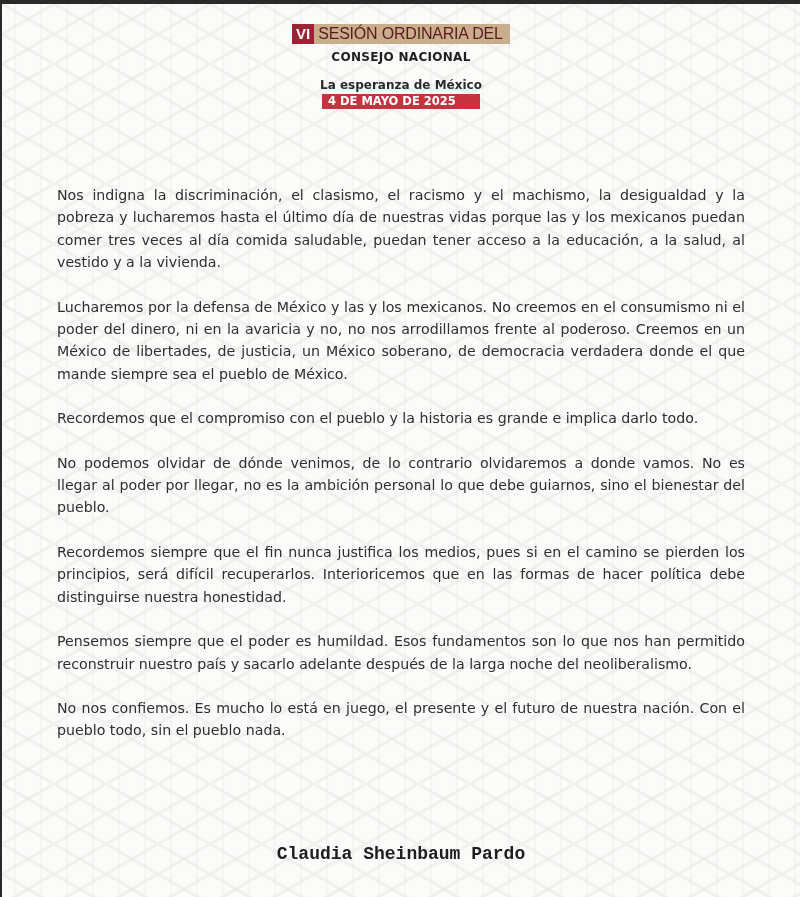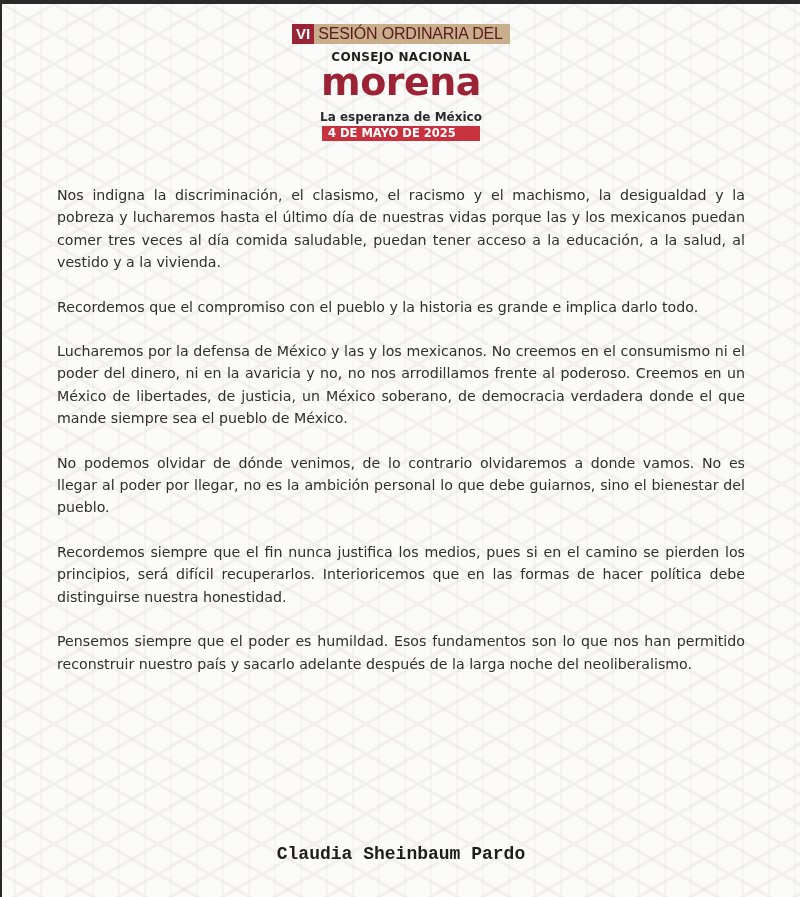--- a/index.html
+++ b/index.html
@@ -80,28 +80,28 @@
 </head>
 <body>
 
 <div class="page">
   <div class="header">
     <div class="session-line">
       <span class="session-num">VI</span>
       <span class="session-text">SESIÓN ORDINARIA DEL</span>
     </div>
     <div class="council">CONSEJO NACIONAL</div>
-    <div class="brand">morena</div>
     <div class="tagline">La esperanza de México</div>
     <div class="date-badge">4 DE MAYO DE 2025</div>
   </div>
 
   <div class="body-text">
     <p>Nos indigna la discriminación, el clasismo, el racismo y el machismo, la desigualdad y la pobreza y lucharemos hasta el último día de nuestras vidas porque las y los mexicanos puedan comer tres veces al día comida saludable, puedan tener acceso a la educación, a la salud, al vestido y a la vivienda.</p>
+    <p>Lucharemos por la defensa de México y las y los mexicanos. No creemos en el consumismo ni el poder del dinero, ni en la avaricia y no, no nos arrodillamos frente al poderoso. Creemos en un México de libertades, de justicia, un México soberano, de democracia verdadera donde el que mande siempre sea el pueblo de México.</p>
     <p>Recordemos que el compromiso con el pueblo y la historia es grande e implica darlo todo.</p>
-    <p>Lucharemos por la defensa de México y las y los mexicanos. No creemos en el consumismo ni el poder del dinero, ni en la avaricia y no, no nos arrodillamos frente al poderoso. Creemos en un México de libertades, de justicia, un México soberano, de democracia verdadera donde el que mande siempre sea el pueblo de México.</p>
     <p>No podemos olvidar de dónde venimos, de lo contrario olvidaremos a donde vamos. No es llegar al poder por llegar, no es la ambición personal lo que debe guiarnos, sino el bienestar del pueblo.</p>
     <p>Recordemos siempre que el fin nunca justifica los medios, pues si en el camino se pierden los principios, será difícil recuperarlos. Interioricemos que en las formas de hacer política debe distinguirse nuestra honestidad.</p>
     <p>Pensemos siempre que el poder es humildad. Esos fundamentos son lo que nos han permitido reconstruir nuestro país y sacarlo adelante después de la larga noche del neoliberalismo.</p>
+    <p class="last">No nos confiemos. Es mucho lo está en juego, el presente y el futuro de nuestra nación. Con el pueblo todo, sin el pueblo nada.</p>
   </div>
 
   <div class="signature">Claudia Sheinbaum Pardo</div>
 </div>
 
 </body></html>

